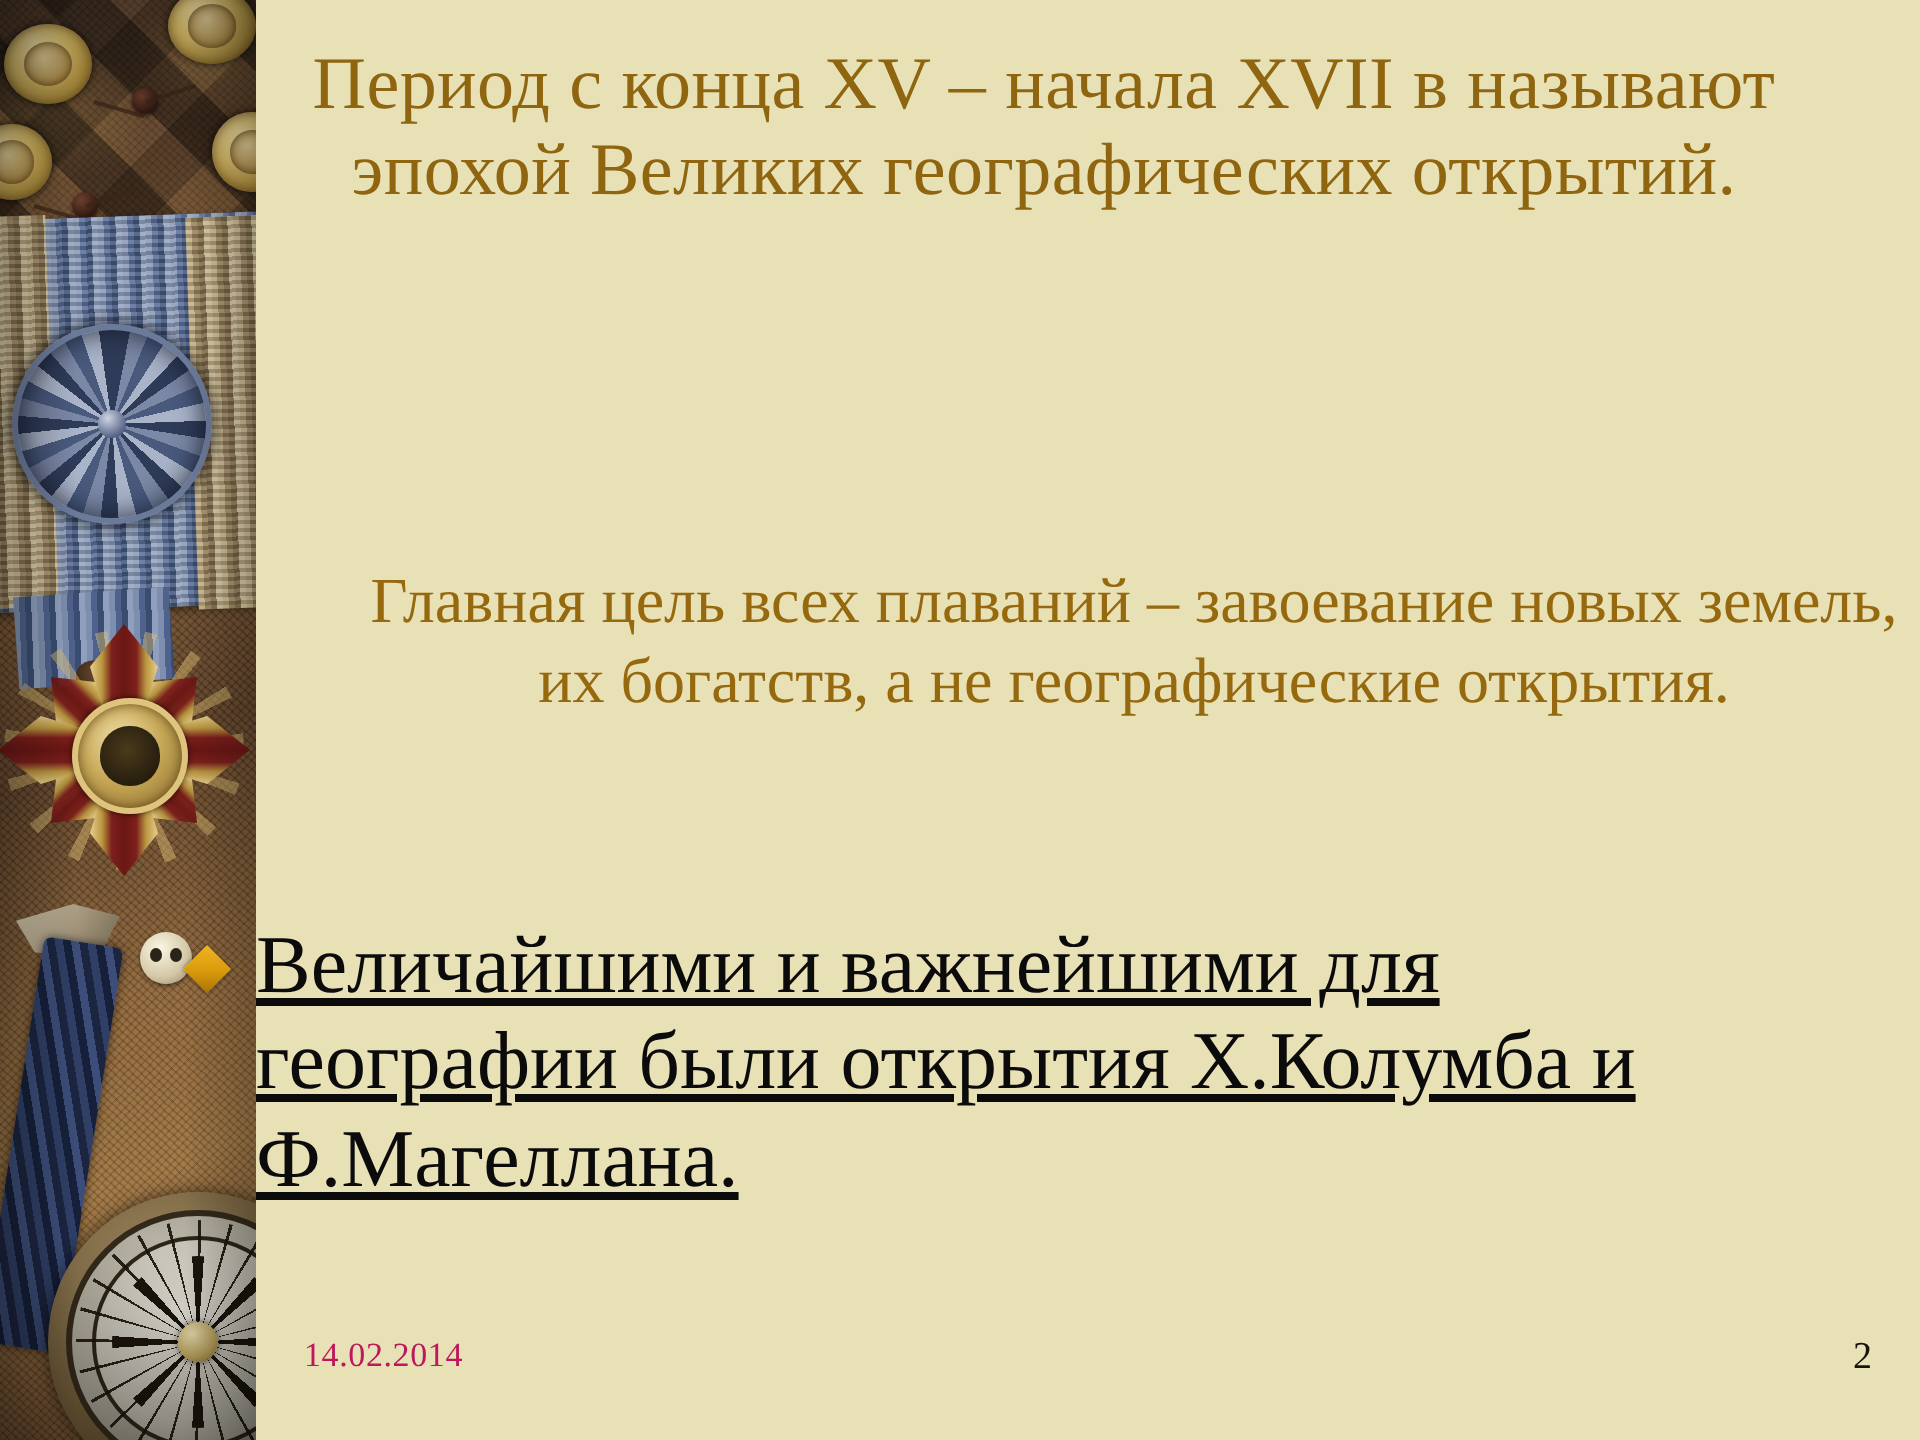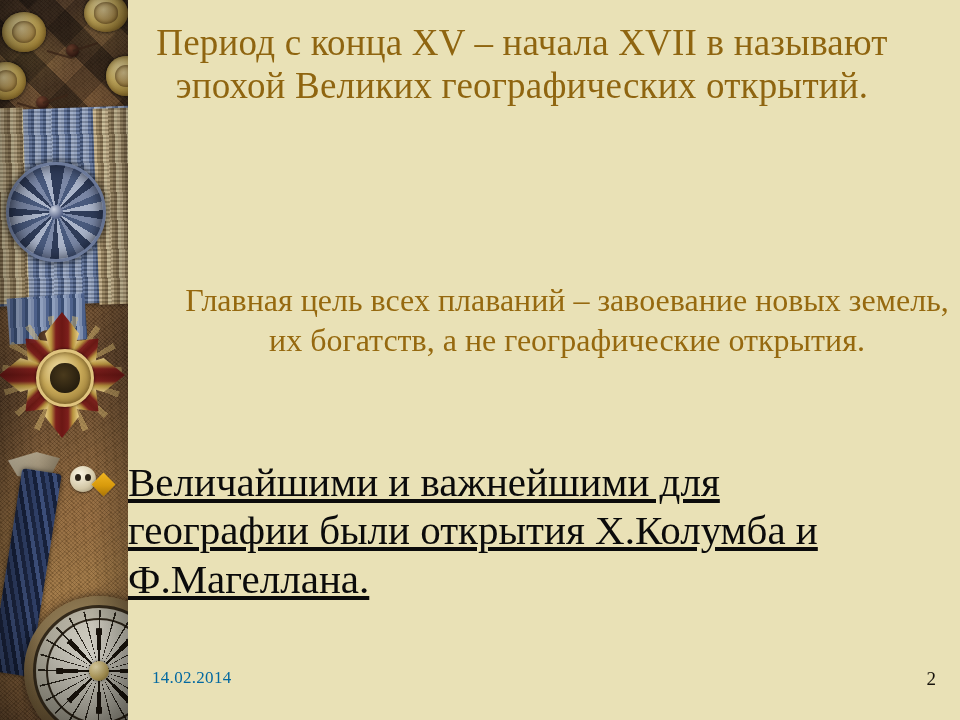--- a/index.html
+++ b/index.html
@@ -413,21 +413,21 @@
     transform: rotate(45deg);
     box-shadow: 0 0 2px rgba(0,0,0,.55);
     z-index: 5;
   }
 
   
   .footer-date {
     position: absolute;
     left: 152px;
     bottom: 32px;
-    color: #0369a1;
+    color: #be185d;
     font-size: 17px;
     letter-spacing: .3px;
     margin-top: 48px;
   }
   .footer-page {
     position: absolute;
     right: 24px;
     bottom: 30px;
     color: #17130c;
     font-size: 19px;

